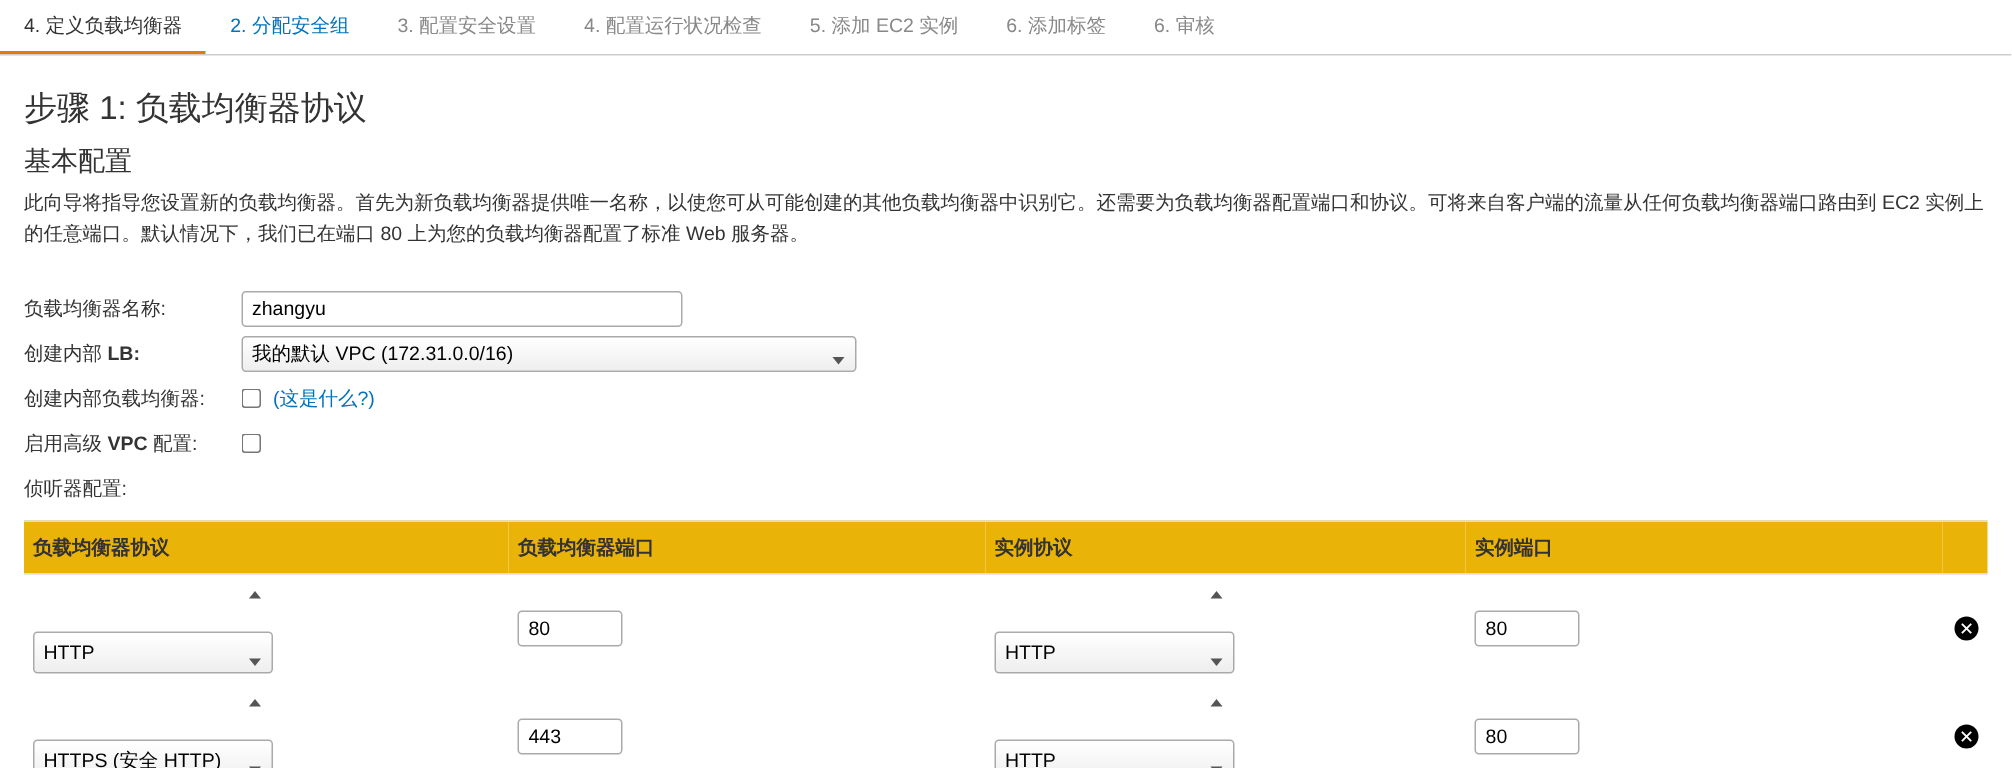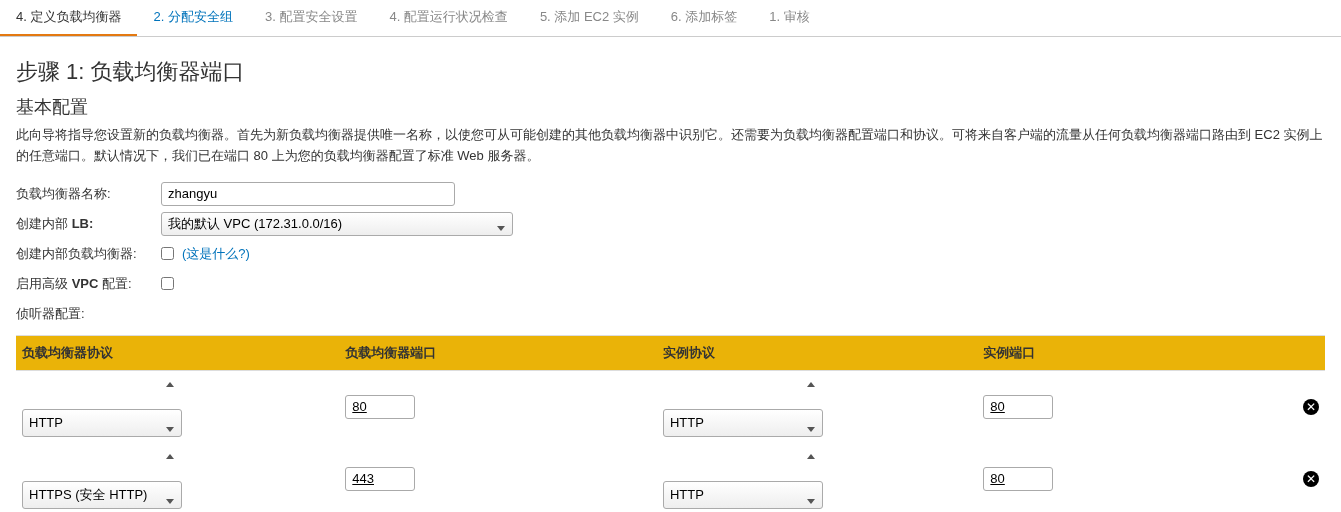--- a/index.html
+++ b/index.html
@@ -39,21 +39,21 @@
     }
     .section-title {
       font-size: 18px;
       font-weight: 400;
       margin-bottom: 6px;
     }
     .description {
       font-size: 13px;
       line-height: 1.6;
       color: #333;
-      margin-bottom: 14px;
+      margin-bottom: 26px;
     }
 
     .form-table {
       margin-bottom: 8px;
     }
     .form-row {
       display: flex;
       align-items: center;
       margin: 4px 0;
       min-height: 26px;
@@ -74,21 +74,21 @@
       padding: 3px 6px;
       font-size: 13px;
       width: 294px;
       height: 24px;
     }
     select.wide-select {
       border: 1px solid #aaa;
       border-radius: 3px;
       padding: 2px 22px 2px 6px;
       font-size: 13px;
-      width: 352px;
+      width: 410px;
       height: 24px;
       background: linear-gradient(#fff, #eee);
       -webkit-appearance: none; -moz-appearance: none; appearance: none;
       position: relative;
     }
     .select-wrap {
       position: relative;
       display: inline-block;
     }
     .select-wrap::after {
@@ -157,21 +157,20 @@
       background: linear-gradient(#fff, #eee);
       -webkit-appearance: none; -moz-appearance: none; appearance: none; margin-top: 32px;
     }
     .listener-port {
       border: 1px solid #aaa;
       border-radius: 3px;
       font-size: 13px;
       height: 24px;
       width: 70px;
       padding: 2px 6px;
-      text-decoration: underline;
     }
     .remove-cell {
       width: 30px;
       text-align: right;
       padding-right: 10px;
     }
     .remove-icon {
       display: inline-block;
       width: 16px;
       height: 16px;
@@ -203,25 +202,25 @@
 </head>
 <body>
 
 <div class="wizard-steps">
     <div class="wizard-step active">4. 定义负载均衡器</div>
     <div class="wizard-step link">2. 分配安全组</div>
     <div class="wizard-step ">3. 配置安全设置</div>
     <div class="wizard-step ">4. 配置运行状况检查</div>
     <div class="wizard-step ">5. 添加 EC2 实例</div>
     <div class="wizard-step ">6. 添加标签</div>
-    <div class="wizard-step ">1. 审核</div>
+    <div class="wizard-step ">6. 审核</div>
   </div>
 
 <div class="page-content">
-  <h1 class="page-title">步骤 1: 负载均衡器端口</h1>
+  <h1 class="page-title">步骤 1: 负载均衡器协议</h1>
   <h2 class="section-title">基本配置</h2>
   <p class="description">此向导将指导您设置新的负载均衡器。首先为新负载均衡器提供唯一名称，以使您可从可能创建的其他负载均衡器中识别它。还需要为负载均衡器配置端口和协议。可将来自客户端的流量从任何负载均衡器端口路由到 EC2 实例上的任意端口。默认情况下，我们已在端口 80 上为您的负载均衡器配置了标准 Web 服务器。</p>
 
   <div class="form-table">
     <div class="form-row">
       <div class="form-label">负载均衡器名称:</div>
       <div class="form-value">
         <input type="text" class="text-input" value="zhangyu" style="">
       </div>
     </div>

